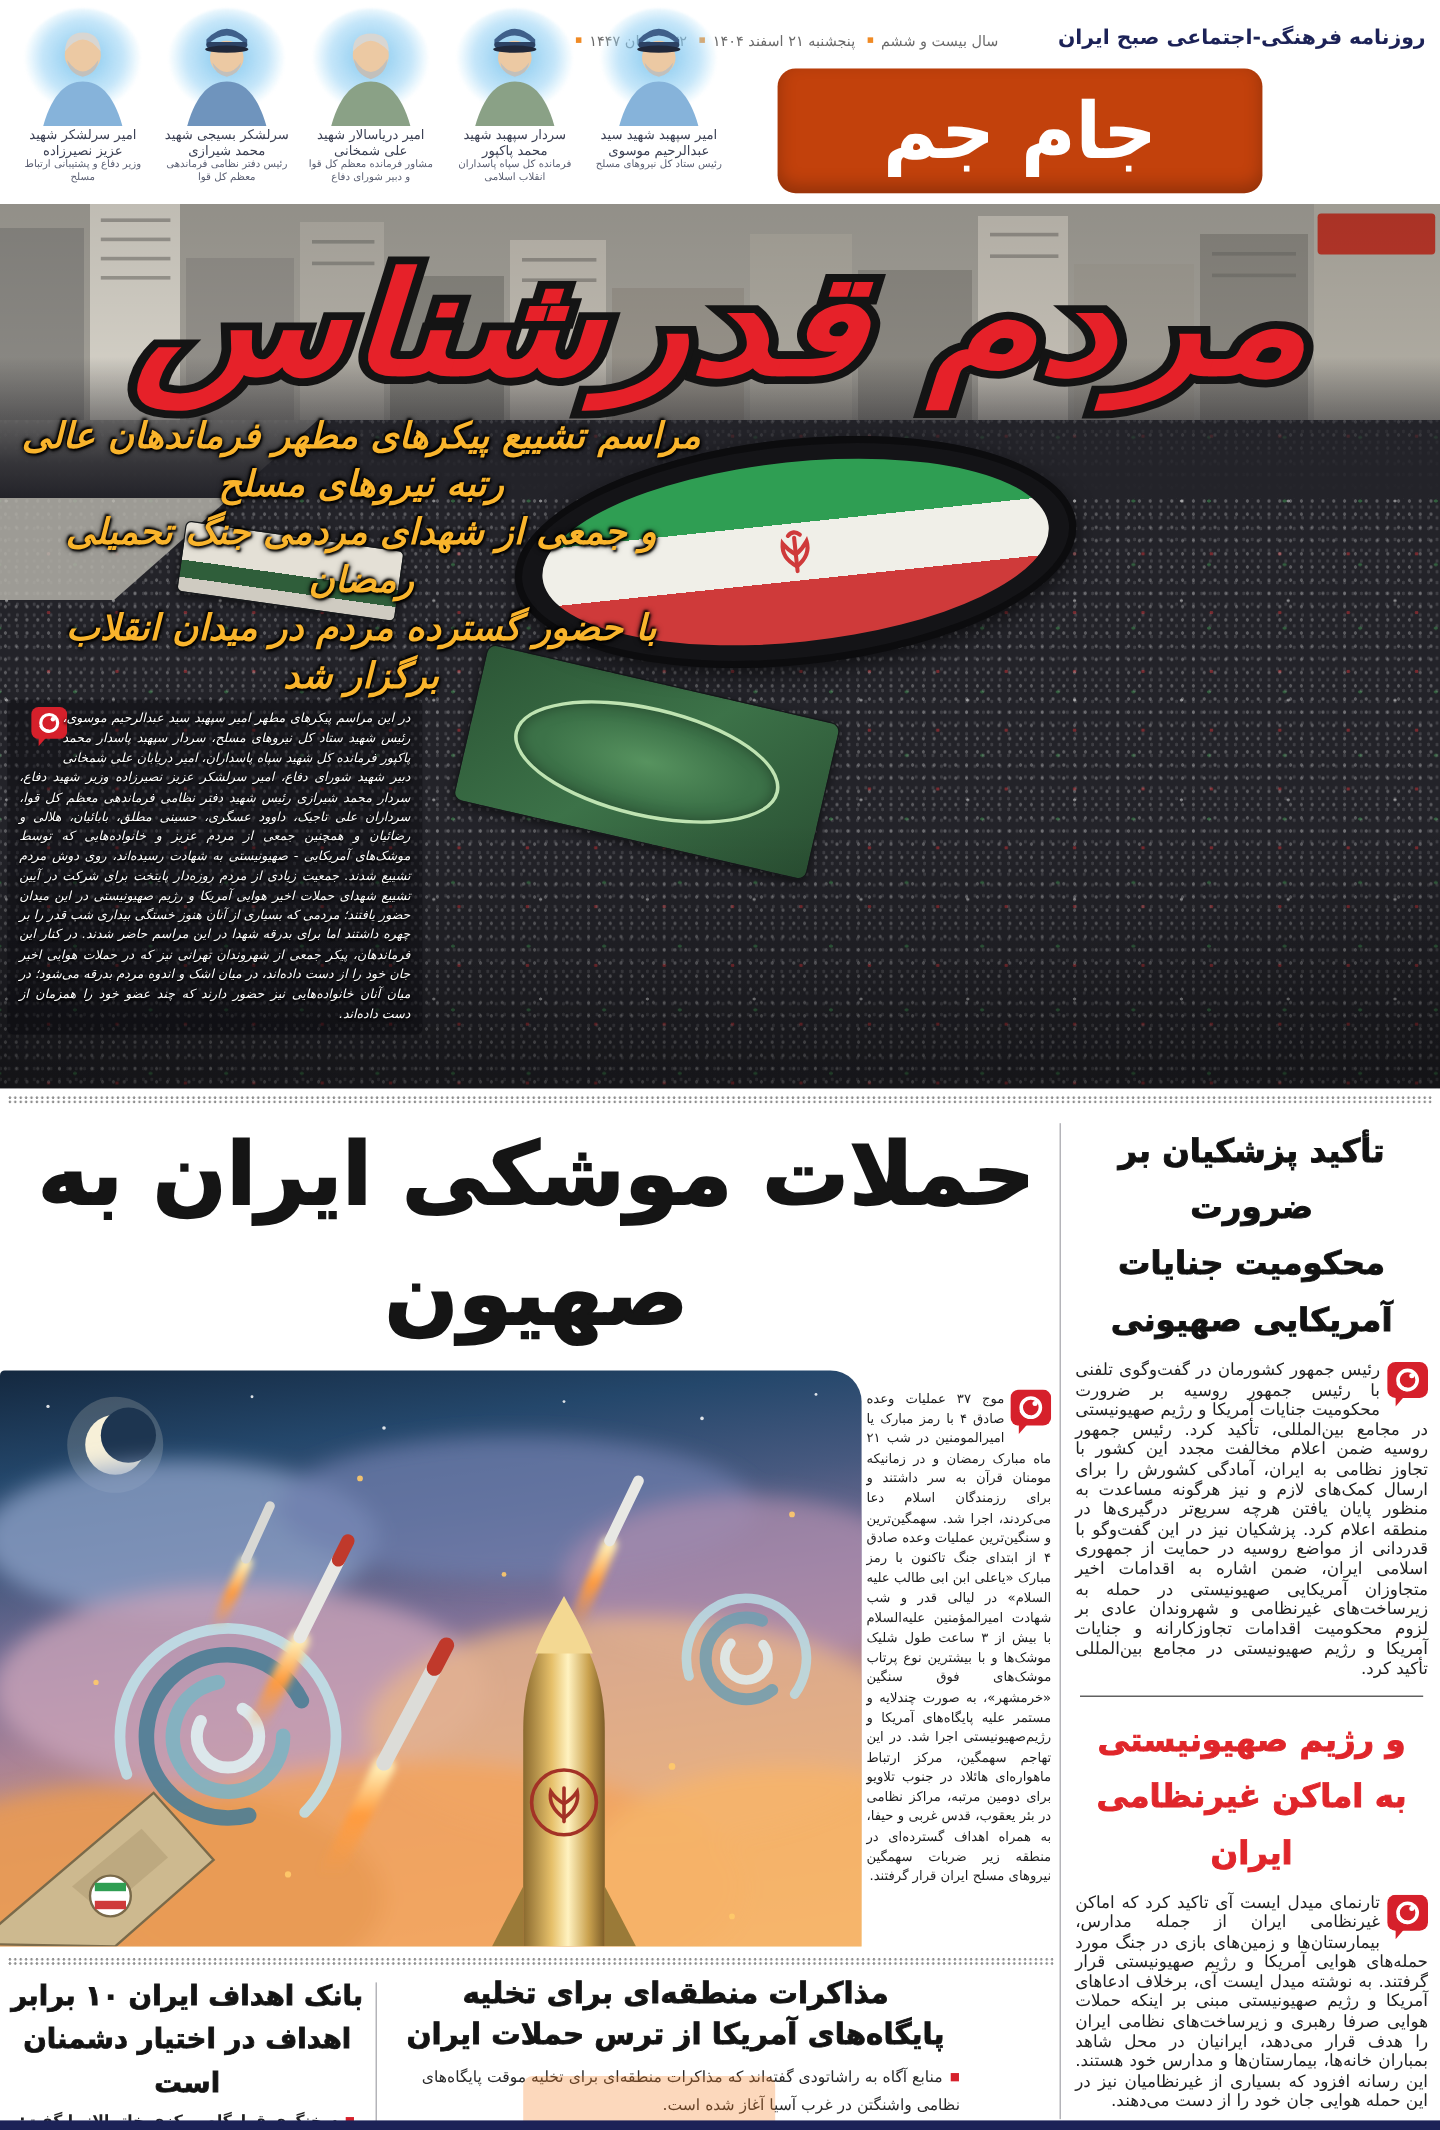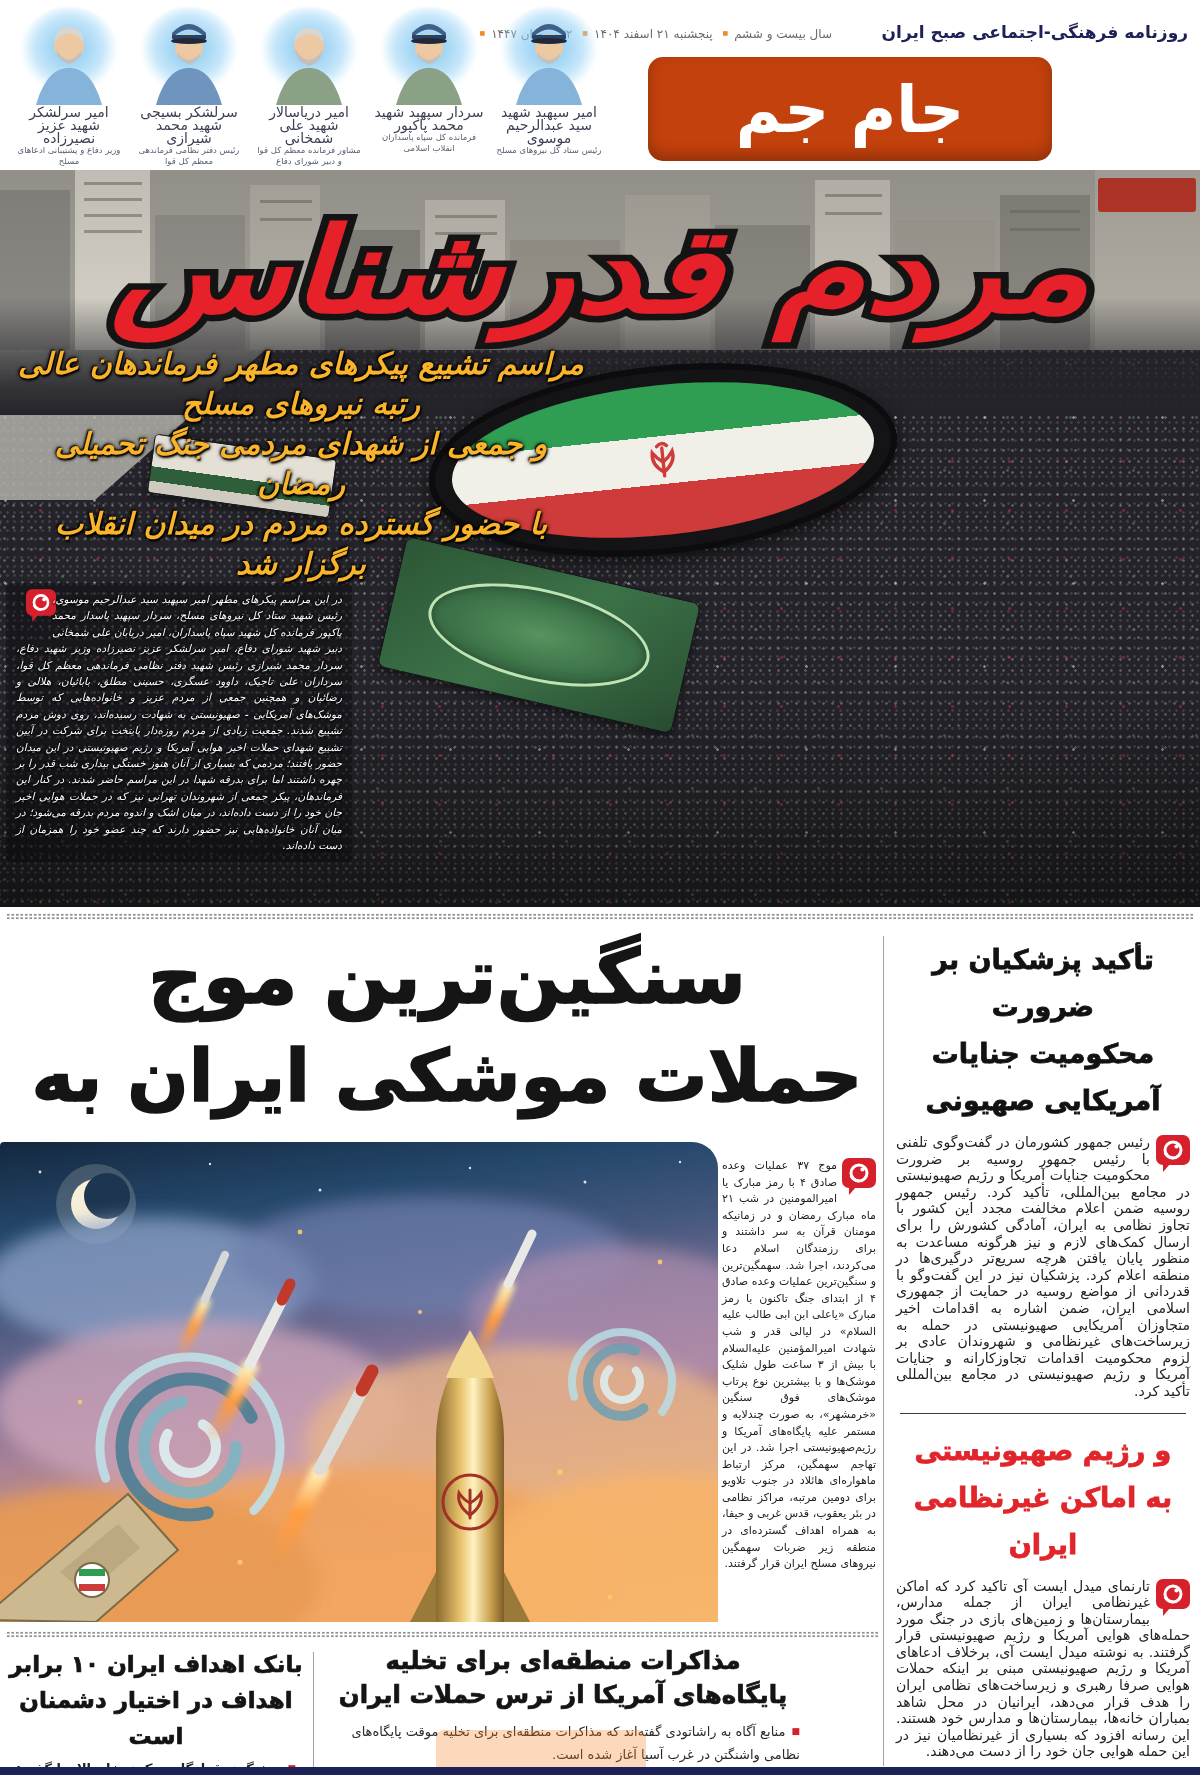--- a/index.html
+++ b/index.html
@@ -16,21 +16,21 @@
   .logo-text{color:#ffffff;font-size:62px;font-weight:bold;letter-spacing:2px;transform:scaleY(1.05);}
 
   
   .portraits{position:absolute;top:5px;left:14px;width:590px;display:flex;gap:10px;direction:ltr;}
   .portrait{width:110px;text-align:center;}
   .p-art{position:relative;height:100px;}
   .p-art::before{content:"";position:absolute;inset:2px 4px 0 4px;border-radius:50% 50% 40% 40%;
      background:radial-gradient(60% 58% at 50% 42%, rgba(110,190,235,.85), rgba(150,210,245,.55) 55%, rgba(190,230,250,.28) 72%, transparent 80%);
      filter:blur(1px);}
   .p-art svg{position:relative;display:block;margin:0 auto;}
-  .p-name{font-size:14px;color:#3c4154;line-height:13px;margin-top:1px;text-align:center;}
+  .p-name{font-size:11px;color:#3c4154;line-height:13px;margin-top:1px;text-align:center;}
   .p-title{font-size:8.5px;color:#5a5f72;line-height:11px;}
   .skin{fill:#ecc9a3;} .hairgray{fill:#d8d6d2;} .beard{fill:#c2c0bc;}
   .uni-blue{fill:#86b3da;} .uni-steel{fill:#6f94bd;} .uni-olive{fill:#8aa186;}
   .cap{fill:#3f5f8a;} .visor{fill:#20283a;} .capband{fill:#2c4264;}
 
   
   .photo{position:absolute;top:170px;left:0;width:1200px;height:737px;background-color:#232329;
      background-image:
        radial-gradient(rgba(255,255,255,.26) 1px, transparent 1.4px),
        radial-gradient(rgba(255,255,255,.13) 1px, transparent 1.4px),
@@ -144,21 +144,21 @@
     <div class="portrait">
       <div class="p-art">
         <svg width="90" height="100" viewBox="0 0 90 100">
           <path class="uni-blue" d="M12,100 C20,72 32,63 45,63 C58,63 70,72 78,100 Z"></path>
           <circle class="skin" cx="45" cy="41" r="15"></circle>
           <path class="hairgray" d="M30,38 Q31,22 45,22 Q59,22 60,38 Q52,28 45,28 Q38,28 30,38 Z"></path>
           <path class="beard" d="M32,45 Q45,64 58,45 Q57,56 45,59 Q33,56 32,45 Z"></path>
         </svg>
       </div>
       <div class="p-name">امیر سرلشکر شهید عزیز نصیرزاده</div>
-      <div class="p-title">وزیر دفاع و پشتیبانی ادعاهای مسلح</div>
+      <div class="p-title">وزیر دفاع و پشتیبانی ارتباط مسلح</div>
     </div>
 
     <div class="portrait">
       <div class="p-art">
         <svg width="90" height="100" viewBox="0 0 90 100">
           <path class="uni-steel" d="M12,100 C20,72 32,63 45,63 C58,63 70,72 78,100 Z"></path>
           <circle class="skin" cx="45" cy="43" r="14"></circle>
           <path class="beard" d="M33,47 Q45,63 57,47 Q56,56 45,59 Q34,56 33,47 Z"></path>
           <path class="cap" d="M28,33 Q45,16 62,33 L62,28 Q45,10 28,28 Z"></path>
           <rect class="capband" x="28" y="30" width="34" height="5" rx="2"></rect>
@@ -289,21 +289,20 @@
         </svg>
       </span>
       <span>در این مراسم پیکرهای مطهر امیر سپهبد سید عبدالرحیم موسوی، رئیس شهید ستاد کل نیروهای مسلح، سردار سپهبد پاسدار محمد پاکپور فرمانده کل شهید سپاه پاسداران، امیر دریابان علی شمخانی دبیر شهید شورای دفاع، امیر سرلشکر عزیز نصیرزاده وزیر شهید دفاع، سردار محمد شیرازی رئیس شهید دفتر نظامی فرماندهی معظم کل قوا، سرداران علی تاجیک، داوود عسگری، حسینی مطلق، بابائیان، هلالی و رضائیان و همچنین جمعی از مردم عزیز و خانواده‌هایی که توسط موشک‌های آمریکایی - صهیونیستی به شهادت رسیده‌اند، روی دوش مردم تشییع شدند. جمعیت زیادی از مردم روزه‌دار پایتخت برای شرکت در آیین تشییع شهدای حملات اخیر هوایی آمریکا و رژیم صهیونیستی در این میدان حضور یافتند؛ مردمی که بسیاری از آنان هنوز خستگی بیداری شب قدر را بر چهره داشتند اما برای بدرقه شهدا در این مراسم حاضر شدند. در کنار این فرماندهان، پیکر جمعی از شهروندان تهرانی نیز که در حملات هوایی اخیر جان خود را از دست داده‌اند، در میان اشک و اندوه مردم بدرقه می‌شود؛ در میان آنان خانواده‌هایی نیز حضور دارند که چند عضو خود را همزمان از دست داده‌اند.</span>
     </div>
   </div>
 
   <div class="dot-rule rule-top"></div>
   <div class="v-div-main"></div>
 
   <div class="big-headline">
-    <div class="l1">سنگین‌ترین موج</div>
     <div class="l2">حملات موشکی ایران به صهیون</div>
   </div>
 
   <div class="missile-art">
     <svg width="718" height="480" viewBox="0 0 718 480">
       <defs>
         <linearGradient id="gold" x1="0" y1="0" x2="1" y2="0">
           <stop offset="0" stop-color="#8a6a2f"></stop>
             <stop offset="0.35" stop-color="#e6c06a"></stop>
           <stop offset="0.55" stop-color="#fff2c0"></stop>

